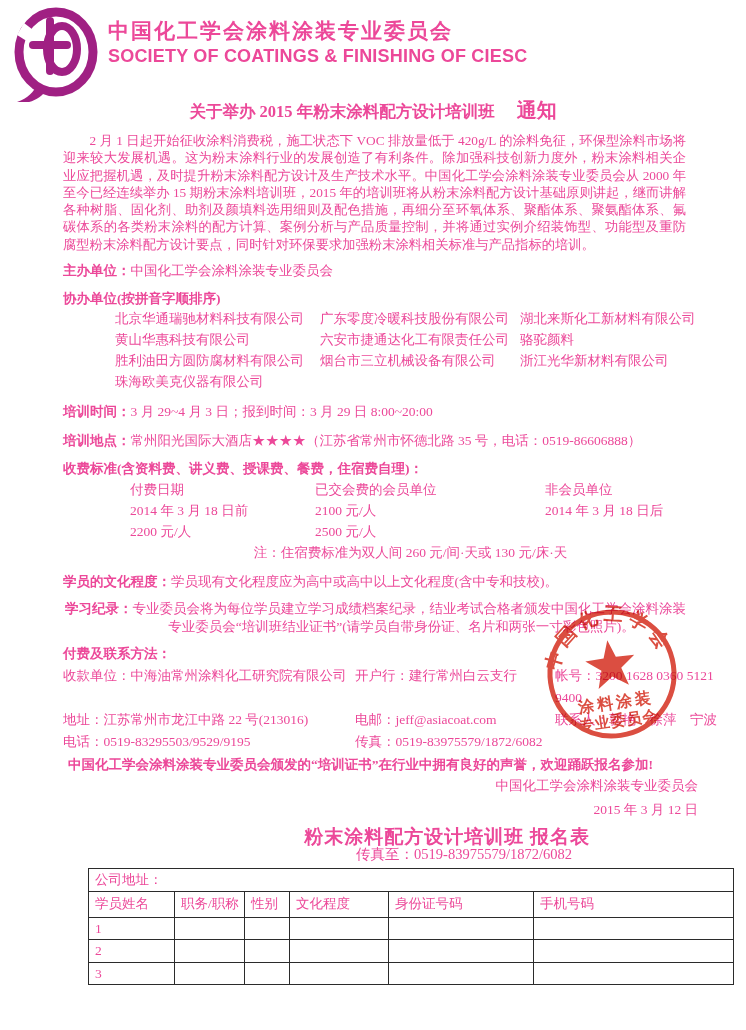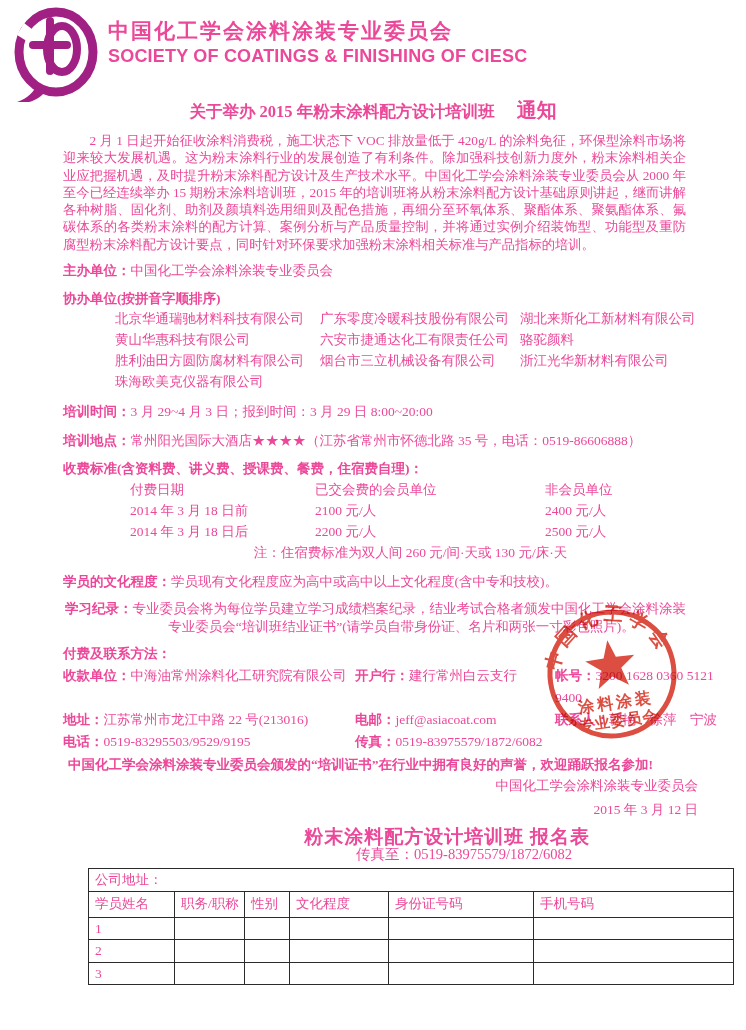--- a/index.html
+++ b/index.html
@@ -22,21 +22,21 @@
   .intro{margin:7px 60px 0 63px;text-align:justify;text-indent:2em;line-height:17.3px;font-size:13.3px;}
   
   .entry{margin:9px 58px 0 63px;}
   .entry b{font-weight:bold;}
   .coorg-grid{display:grid;grid-template-columns:205px 200px auto;margin:1px 40px 0 115px;line-height:21px;font-family:Liberation Serif, serif;}
   .fee-grid{display:grid;grid-template-columns:185px 230px auto;margin:1px 40px 0 130px;line-height:21px;}
   .fee-remark{margin:0 40px 0 115px;line-height:21px;text-align:center;}
   .hang{padding-left:115px;text-indent:-52px;}
   
   .contact-grid{display:grid;grid-template-columns:292px 200px auto;margin:2px 6px 0 63px;line-height:22px;}
-  .contact-grid b{font-weight:bold;}
+  .contact-grid b{font-weight:normal;}
   .promo{margin:3px 40px 0 68px;font-weight:bold;}
   .sig{ text-align:right;padding-right:48px;line-height:22px;margin-top:2px;}
   
   .form-head{display:flex;align-items:center;margin:7px 0 0 148px;flex-direction:column;}
   .form-title{font-weight:bold;font-size:19px;letter-spacing:1px;}
   .form-fax{margin-left:34px;font-size:14.5px;}
   table.reg{border-collapse:collapse;table-layout:fixed;width:645px;margin:5px 0 0 88px;}
   table.reg td{border:1px solid #2b2b2b;padding:2px 6px;font-size:13.5px;vertical-align:middle;overflow:hidden;white-space:nowrap;}
   tr.rA td{height:21px;} tr.rB td{height:17px;} tr.rC td{height:21px;}
   tr.rN td{height:17px;}
@@ -98,21 +98,20 @@
 
   <div class="entry" style="margin-top:11px;">
     <b>收费标准</b><b>(含资料费、讲义费、授课费、餐费，住宿费自理)：</b>
   </div>
   <div class="fee-grid">
     <span>付费日期</span>
     <span>已交会费的会员单位</span>
     <span>非会员单位</span>
     <span>2014 年 3 月 18 日前</span>
     <span>2100 元/人</span>
-    <span>2400 元/人</span>
     <span>2014 年 3 月 18 日后</span>
     <span>2200 元/人</span>
     <span>2500 元/人</span>
   </div>
   <div class="fee-remark">注：住宿费标准为双人间 260 元/间·天或 130 元/床·天</div>
 
   <div class="entry" style="margin-top:10px;">
     <b>学员的文化程度：</b><span>学员现有文化程度应为高中或高中以上文化程度(含中专和技校)。</span>
   </div>
   <div class="entry hang" style="margin-top:10px;margin-left:0;text-align:center;">

